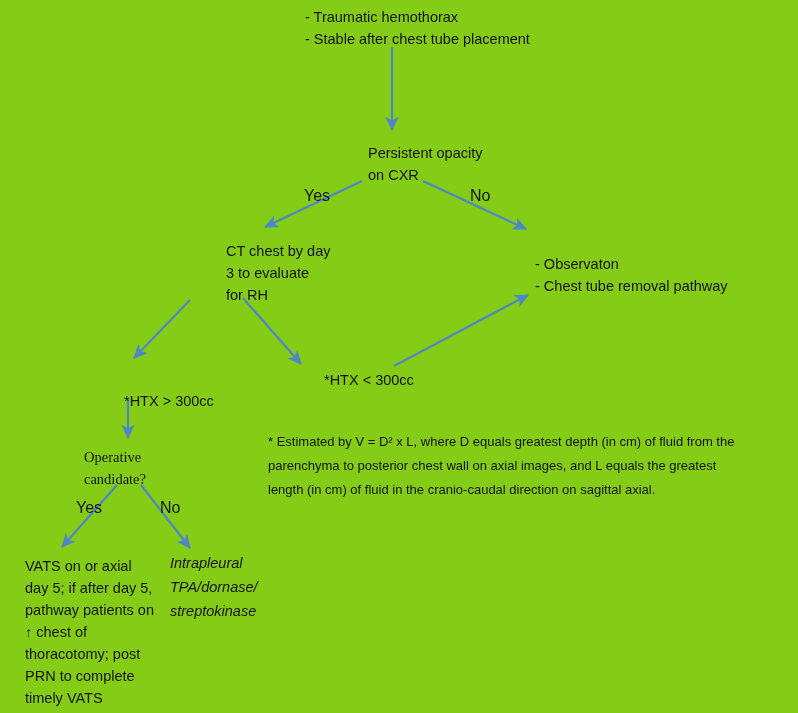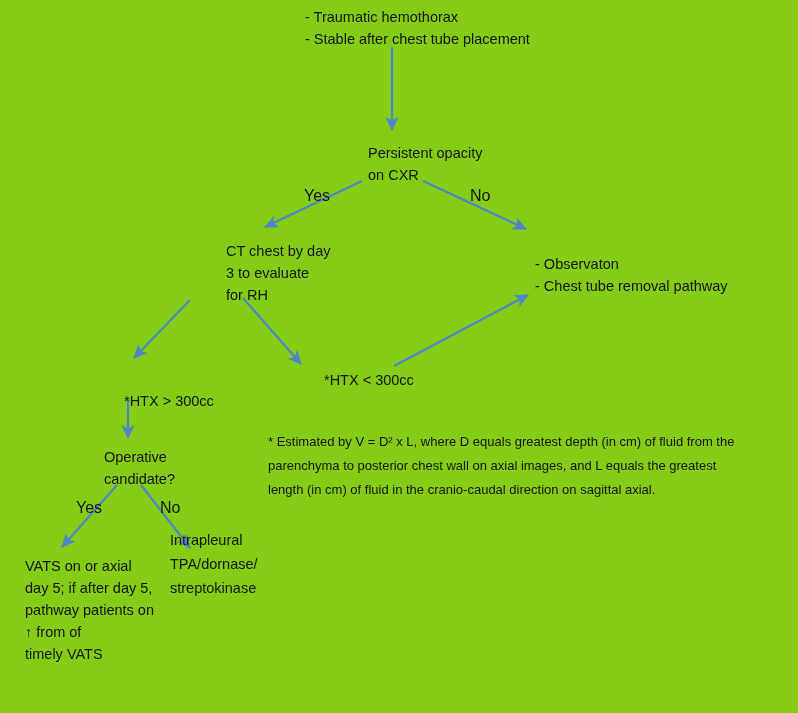--- a/index.html
+++ b/index.html
@@ -90,37 +90,39 @@
 
   <div class="node" style="left:535px; top:253px;">
     <div class="node-line">- Observaton</div>
     <div class="node-line">- Chest tube removal pathway</div>
   </div>
 
   <div class="node" style="left:88px; top:390px;margin-left:36px;">*HTX &gt; 300cc</div>
 
   <div class="node" style="left:324px; top:369px;">*HTX &lt; 300cc</div>
 
-  <div class="node" style="left:104px; top:446px;">
+  <div class="node" style="left:84px; top:446px;font-family:Liberation Serif, serif;">
     <div class="node-line">Operative</div>
     <div class="node-line">candidate?</div>
   </div>
 
   <div class="edge-label" style="left:76px; top:500px;">Yes</div>
   <div class="edge-label" style="left:160px; top:500px;">No</div>
 
   <div class="node" style="left:25px; top:555px;">
     <div class="node-line">VATS on or axial</div>
     <div class="node-line">day 5; if after day 5,</div>
     <div class="node-line">pathway patients on</div>
-    <div class="node-line">↑ from of</div>
+    <div class="node-line">↑ chest of</div>
+    <div class="node-line">thoracotomy; post</div>
+    <div class="node-line">PRN to complete</div>
     <div class="node-line">timely VATS</div>
   </div>
 
-  <div class="node" style="left:170px; top:528px; line-height:24px;">
+  <div class="node" style="left:170px; top:551px; line-height:24px;font-style:italic;">
     <div class="node-line">Intrapleural</div>
     <div class="node-line">TPA/dornase/</div>
     <div class="node-line">streptokinase</div>
   </div>
 
   <div class="footnote" style="left:268px; top:430px;">
     <div class="footnote-line">* Estimated by V = D² x L, where D equals greatest depth (in cm) of fluid from the</div>
     <div class="footnote-line">parenchyma to posterior chest wall on axial images, and L equals the greatest</div>
     <div class="footnote-line">length (in cm) of fluid in the cranio-caudal direction on sagittal axial.</div>
   </div>

